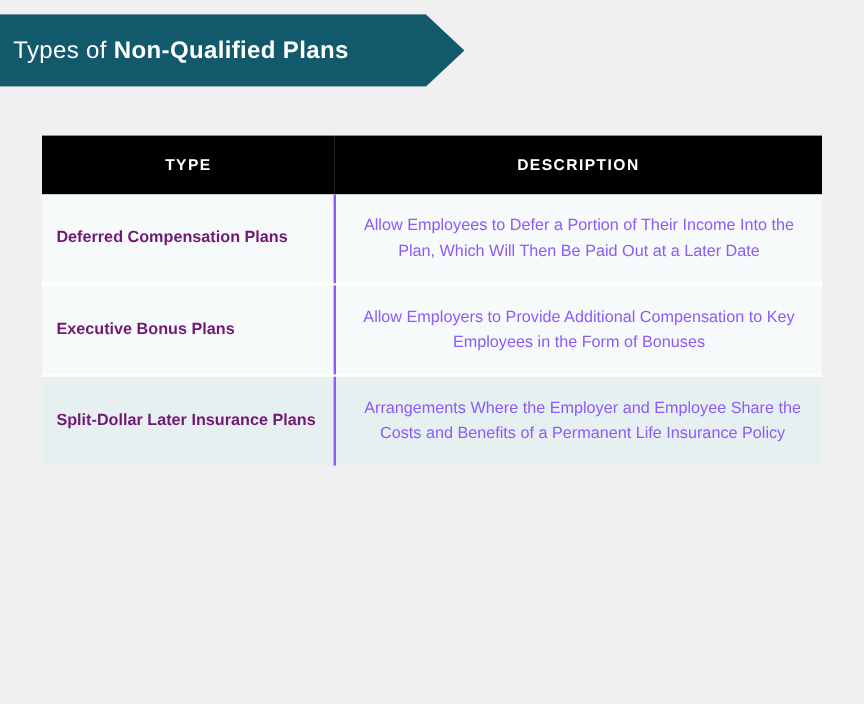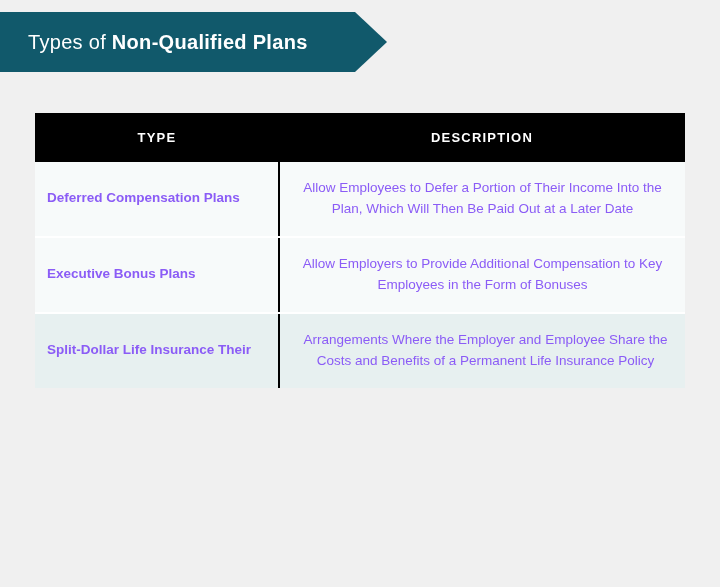--- a/index.html
+++ b/index.html
@@ -23,21 +23,21 @@
   
   .banner {
     position: absolute;
     top: 12px;
     left: 0;
     height: 60px;
     width: 355px;
     background: #11596b;
     display: flex;
     align-items: center;
-    padding-left: 28px;
+    padding-left: 11px;
     box-sizing: border-box;
   }
   .banner-arrow {
     position: absolute;
     top: 12px;
     left: 355px;
     width: 0;
     height: 0;
     border-top: 30px solid transparent;
     border-bottom: 30px solid transparent;
@@ -67,26 +67,26 @@
     font-size: 13px;
     font-weight: 700;
     letter-spacing: 1.2px;
     text-align: center;
     padding: 17px 6px;
     border: none;
   }
   .table th.type-col { width: 232px; }
   .table td {
     font-size: 13.5px;
-    color: #8b5cf6;
+    color: #701a75;
     vertical-align: middle;
     padding: 16px 14px;
     line-height: 1.55;
     border-bottom: 2px solid #ffffff;
-    border-right: 2px solid #000000;
+    border-right: 2px solid #8b5cf6;
   }
   .table td.type-cell {
     font-weight: 700;
     text-align: left;
     padding-left: 12px;
   }
   .table td.desc-cell {
     text-align: center;
     font-weight: 400;
     color: #8b5cf6;
@@ -162,20 +162,20 @@
     <tbody>
       <tr class="row-odd">
         <td class="type-cell">Deferred Compensation Plans</td>
         <td class="desc-cell">Allow Employees to Defer a Portion of Their Income Into the Plan, Which Will Then Be Paid Out at a Later Date</td>
       </tr>
       <tr class="row-odd">
         <td class="type-cell">Executive Bonus Plans</td>
         <td class="desc-cell">Allow Employers to Provide Additional Compensation to Key Employees in the Form of Bonuses</td>
       </tr>
       <tr class="row-even">
-        <td class="type-cell">Split-Dollar Life Insurance Their</td>
+        <td class="type-cell">Split-Dollar Later Insurance Plans</td>
         <td class="desc-cell">Arrangements Where the Employer and Employee Share the Costs and Benefits of a Permanent Life Insurance Policy</td>
       </tr>
     </tbody>
   </table>
 
 
 </div>
 
 </body></html>

